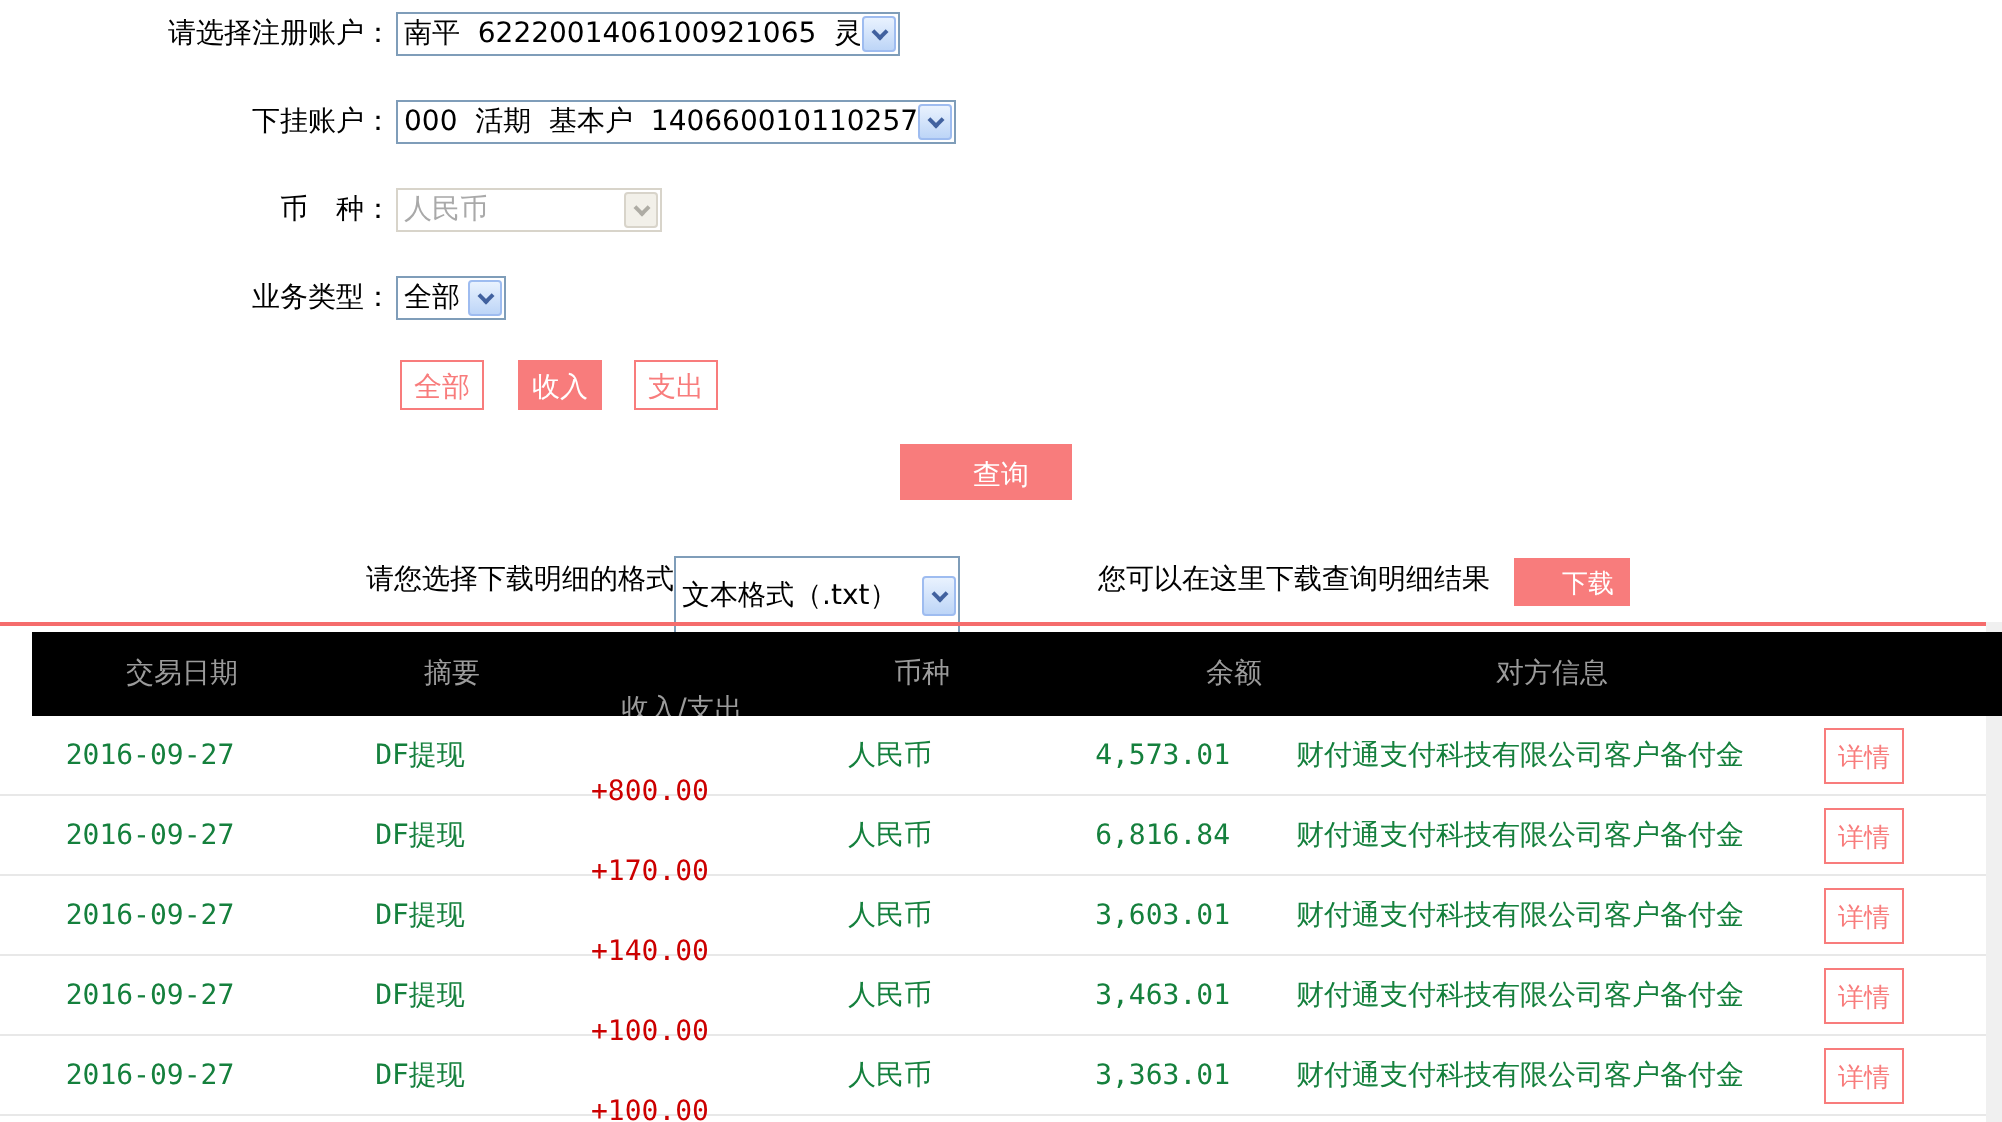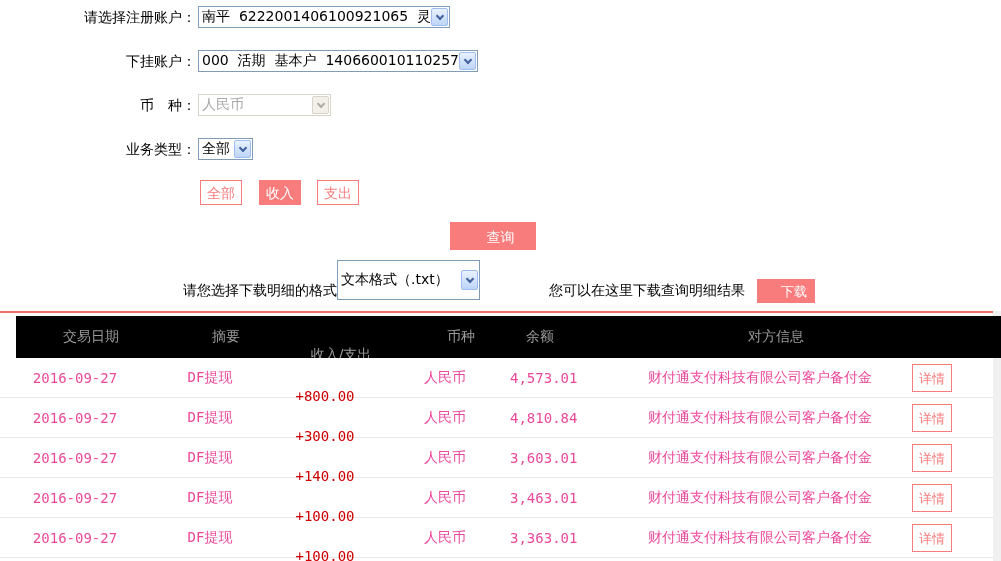--- a/index.html
+++ b/index.html
@@ -42,26 +42,26 @@
   .table-top-line{position:absolute;left:0;top:311px;width:993px;height:2px;background:var(--line-red);}
   .right-gutter{position:absolute;left:993px;top:311px;width:8px;height:250px;background:#f0f0f0;}
   .thead{position:absolute;left:16px;top:316px;width:993px;height:42px;background:#000000;
     display:flex;align-items:center;color:#9b9b9b;}
   .tbody{position:absolute;left:0;top:358px;width:993px;}
   .trow{display:flex;align-items:center;height:40px;border-bottom:1px solid #e8e8e8;background:#fff;}
   .c1{width:150px;text-align:center;}
   .c2{width:120px;text-align:center;}
   .c3{width:110px;text-align:center;margin-top:36px;}
   .c4{width:130px;text-align:center;}
-  .c5{width:105px;text-align:left;}
+  .c5{width:105px;text-align:right;}
   .c6{width:290px;text-align:center;}
   .c7{width:88px;padding-left:7px;}
   .mono{font-family:"DejaVu Sans Mono","Liberation Mono",monospace;font-size:14px;}
   .amount{color:var(--amount-red);}
-  .cell{color:#ec4899;}
+  .cell{color:#15803d;}
   .detail-btn{width:40px;height:28px;border:1px solid var(--accent);background:#fff;
     color:var(--accent);font-size:13px;text-align:center;line-height:26px;cursor:pointer;}
 </style>
 </head>
 <body>
 
 <div class="page">
 
   <div class="form-label" style="top:6px">请选择注册账户：</div>
   <div class="xp-select" style="left:198px;top:6px;width:252px">
@@ -95,21 +95,21 @@
       </span>
   </div>
 
   <button class="pill-btn" style="left:200px;top:180px">全部</button>
   <button class="pill-btn active" style="left:259px;top:180px">收入</button>
   <button class="pill-btn" style="left:317px;top:180px">支出</button>
 
   <button class="query-btn">查询</button>
 
   <div class="dl-label" style="left:183px;top:278px">请您选择下载明细的格式</div>
-  <div class="xp-select" style="left:337px;top:260px;width:143px;height:40px">
+  <div class="xp-select" style="left:337px;top:278px;width:143px;height:40px">
     <span class="sel-text">文本格式（.txt）</span>
     <span class="xp-arrow" style="height:20px">
         <i class="chev"></i>
       </span>
   </div>
   <div class="dl-label" style="left:549px;top:278px">您可以在这里下载查询明细结果</div>
   <button class="download-btn">下载</button>
 
   <div class="table-top-line"></div>
   <div class="right-gutter"></div>
@@ -131,23 +131,23 @@
       <div class="c3 mono amount">+800.00</div>
       <div class="c4 cell">人民币</div>
       <div class="c5 cell mono">4,573.01</div>
       <div class="c6 cell">财付通支付科技有限公司客户备付金</div>
       <div class="c7"><button class="detail-btn">详情</button></div>
     </div>
 
     <div class="trow">
       <div class="c1 cell mono">2016-09-27</div>
       <div class="c2 cell mono">DF提现</div>
-      <div class="c3 mono amount">+300.00</div>
+      <div class="c3 mono amount">+170.00</div>
       <div class="c4 cell">人民币</div>
-      <div class="c5 cell mono">4,810.84</div>
+      <div class="c5 cell mono">6,816.84</div>
       <div class="c6 cell">财付通支付科技有限公司客户备付金</div>
       <div class="c7"><button class="detail-btn">详情</button></div>
     </div>
 
     <div class="trow">
       <div class="c1 cell mono">2016-09-27</div>
       <div class="c2 cell mono">DF提现</div>
       <div class="c3 mono amount">+140.00</div>
       <div class="c4 cell">人民币</div>
       <div class="c5 cell mono">3,603.01</div>

